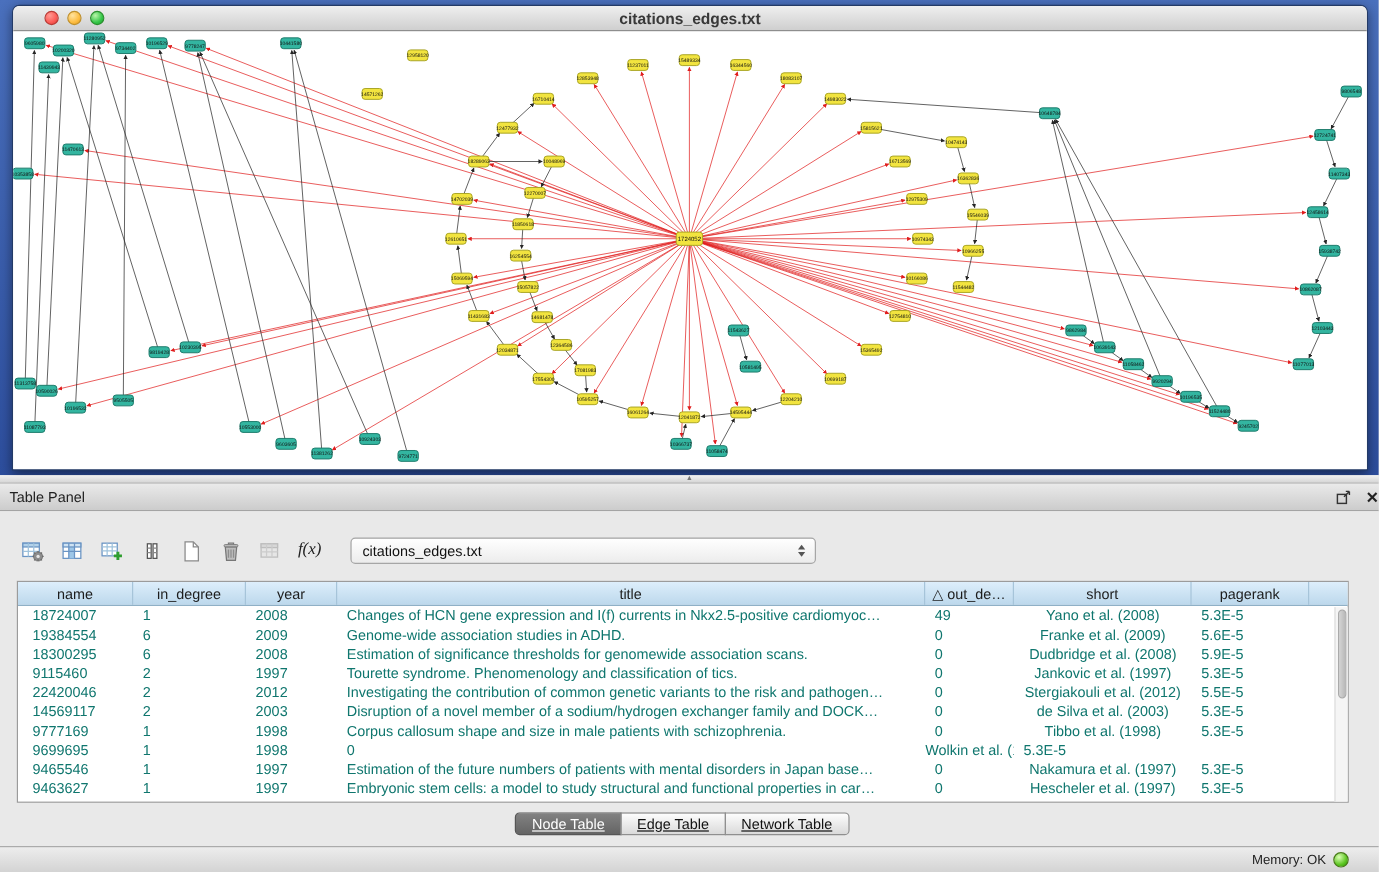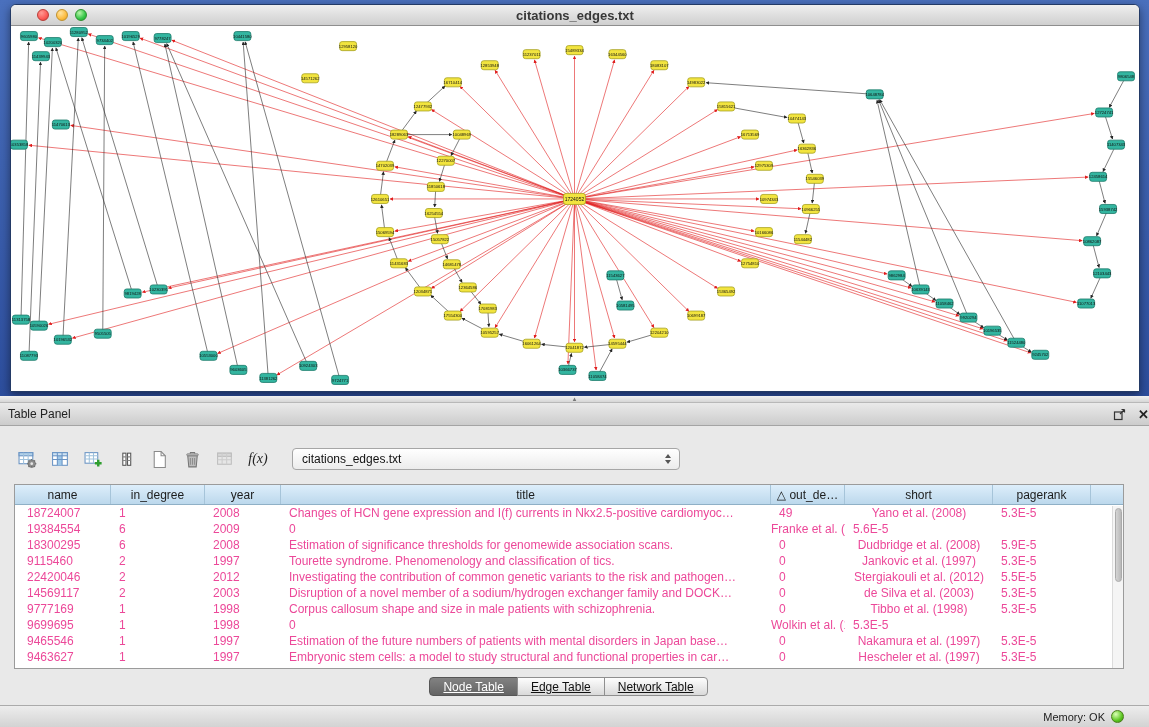--- a/index.html
+++ b/index.html
@@ -39,21 +39,21 @@
   .sel-arrows { display:flex; flex-direction:column; gap:2px; padding:0 2px; }
   .arr-up   { width:0; height:0; border-left:3.5px solid transparent; border-right:3.5px solid transparent; border-bottom:4px solid #555; }
   .arr-down { width:0; height:0; border-left:3.5px solid transparent; border-right:3.5px solid transparent; border-top:4px solid #555; }
 
   
   .table-wrap { margin-top:12px; width:1110px; background:#fff; border:1px solid #9b9b9b; position:relative; }
   .thead, .tr { display:grid; grid-template-columns:96px 94px 76px 490px 74px 148px 98px 1fr; }
   .thead { height:20px; background:linear-gradient(#ddeefb,#bcd8ec); border-bottom:1px solid #8fb0c6; }
   .th { display:flex; align-items:center; justify-content:center; font-size:12px; color:#1c1c1c; border-right:1px solid #a6c4d9; overflow:hidden; white-space:nowrap; }
   .tbody { height:163px; overflow:hidden; }
-  .tr { height:16px; line-height:16px; font-size:12px; color:#ec4899; }
+  .tr { height:16px; line-height:16px; font-size:12px; color:#0f766e; }
   .td { overflow:hidden; white-space:nowrap; padding-left:8px; }
   .td.col0 { padding-left:12px; }
   .td.col5 { text-align:center; padding-left:0; }
   .vscroll { position:absolute; top:21px; right:0; bottom:0; width:11px; background:#f5f5f5; border-left:1px solid #dcdcdc; }
   .vthumb { margin:2px 1px 0 2px; height:74px; background:linear-gradient(90deg,#d4d4d4,#b9b9b9); border:1px solid #aaa; border-radius:5px; }
 
   
   .tabs { display:flex; justify-content:center; margin-top:8px; width:1110px; }
   .tab { height:19px; line-height:18px; padding:0 13px; font-size:12px; color:#111; background:linear-gradient(#fdfdfd,#dadada); border:1px solid #8f8f8f; margin-left:-1px;text-decoration:underline; }
   .tab:first-child { border-radius:4px 0 0 4px; }
@@ -480,20 +480,21 @@
           <div class="td col2">2008</div>
           <div class="td col3">Changes of HCN gene expression and I(f) currents in Nkx2.5-positive cardiomyoc…</div>
           <div class="td col4">49</div>
           <div class="td col5">Yano et al. (2008)</div>
           <div class="td col6">5.3E-5</div>
         </div>
         <div class="tr">
           <div class="td col0">19384554</div>
           <div class="td col1">6</div>
           <div class="td col2">2009</div>
+          <div class="td col3">Genome-wide association studies in ADHD.</div>
           <div class="td col4">0</div>
           <div class="td col5">Franke et al. (2009)</div>
           <div class="td col6">5.6E-5</div>
         </div>
         <div class="tr">
           <div class="td col0">18300295</div>
           <div class="td col1">6</div>
           <div class="td col2">2008</div>
           <div class="td col3">Estimation of significance thresholds for genomewide association scans.</div>
           <div class="td col4">0</div>

